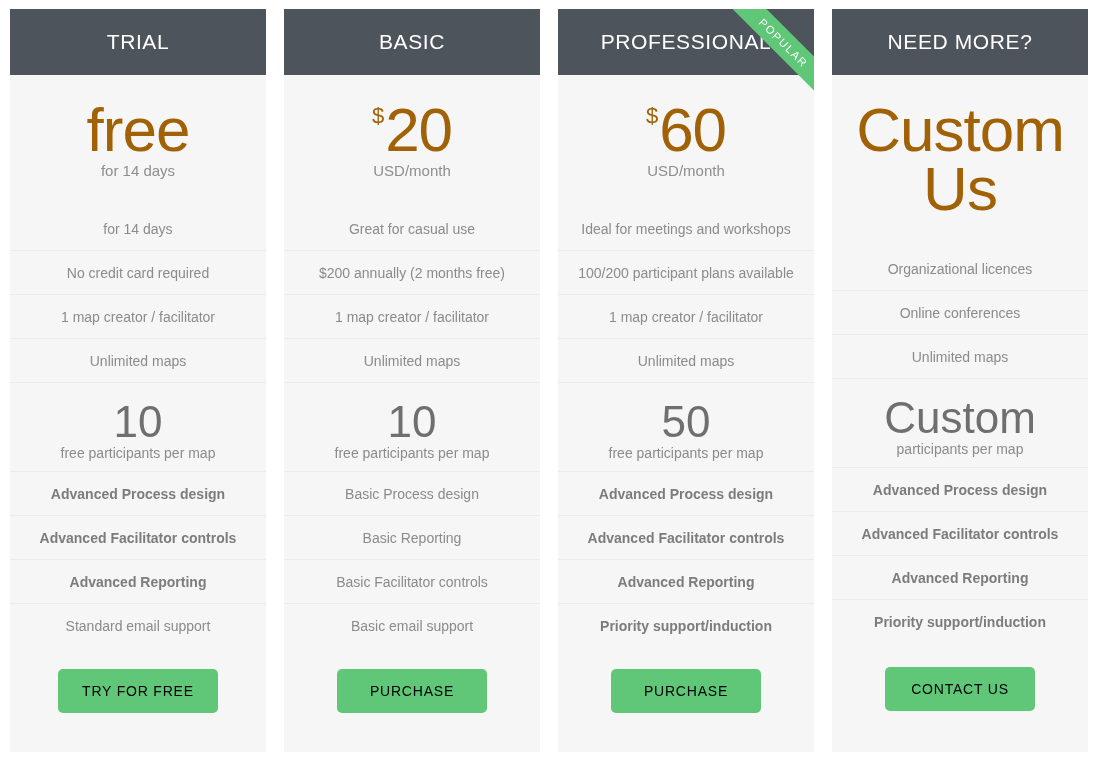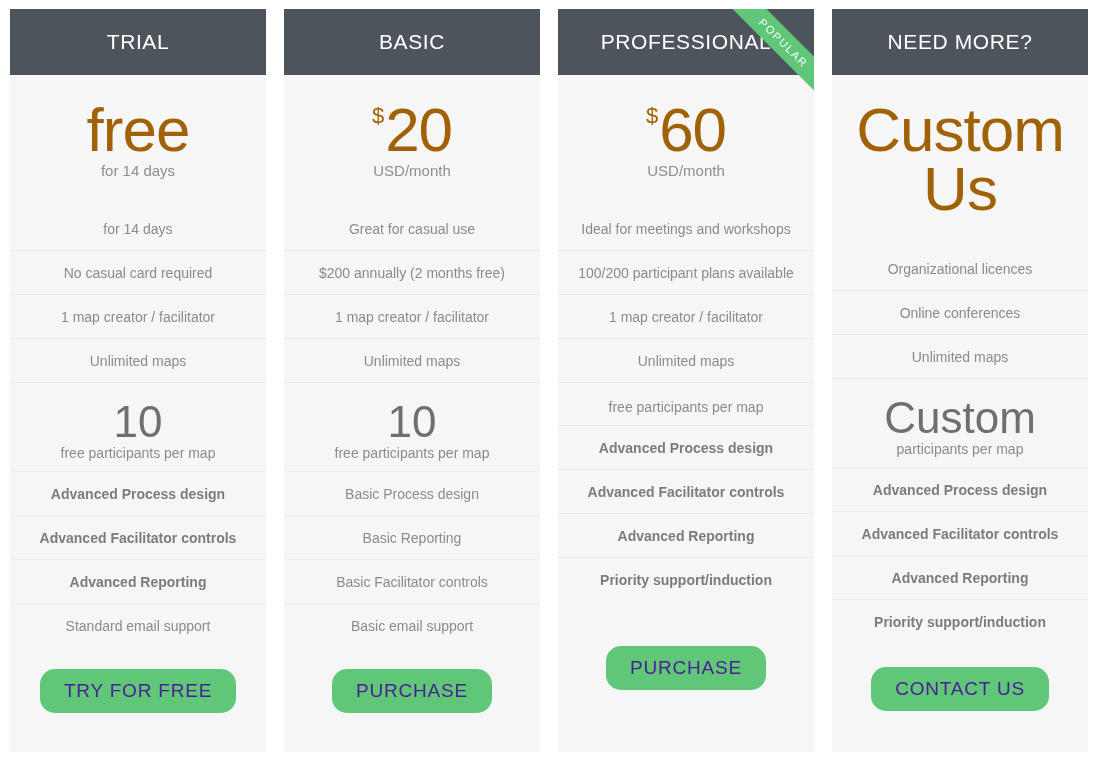--- a/index.html
+++ b/index.html
@@ -122,44 +122,44 @@
   }
   .cta-wrap {
     flex: 1;
     display: flex;
     align-items: center;
     justify-content: center;
     padding-bottom: 18px;
   }
   .cta {
     background: #5fc777;
-    color: #4c1d95;
+    color: #000000;
     border: none;
-    border-radius: 15px;
-    font-size: 19px;
+    border-radius: 5px;
+    font-size: 14px;
     letter-spacing: 0.8px;
     padding: 0 24px;
     height: 44px;
     min-width: 150px;
     cursor: pointer;
     font-family: "Liberation Sans", sans-serif;
   }
 </style>
 </head>
 <body>
 
 <div id="table">
     <div class="card">
       <div class="card-header">TRIAL</div>
       <div class="price-block">
         <div class="price-main"><span>free</span></div>
         <div class="price-sub">for 14 days</div>
       </div>
       <div class="tagline">for 14 days</div>
-      <div class="feat">No casual card required</div>
+      <div class="feat">No credit card required</div>
       <div class="feat">1 map creator / facilitator</div>
       <div class="feat">Unlimited maps</div>
       <div class="participants">
         <div class="participants-num">10</div>
         <div class="participants-cap">free participants per map</div>
       </div>
       <div class="feat bold">Advanced Process design</div>
       <div class="feat bold">Advanced Facilitator controls</div>
       <div class="feat bold">Advanced Reporting</div>
       <div class="feat last">Standard email support</div>
@@ -196,20 +196,21 @@
       </div>
       <div class="price-block">
         <div class="price-main"><span class="cur">$</span><span>60</span></div>
         <div class="price-sub">USD/month</div>
       </div>
       <div class="tagline">Ideal for meetings and workshops</div>
       <div class="feat">100/200 participant plans available</div>
       <div class="feat">1 map creator / facilitator</div>
       <div class="feat">Unlimited maps</div>
       <div class="participants">
+        <div class="participants-num">50</div>
         <div class="participants-cap">free participants per map</div>
       </div>
       <div class="feat bold">Advanced Process design</div>
       <div class="feat bold">Advanced Facilitator controls</div>
       <div class="feat bold">Advanced Reporting</div>
       <div class="feat bold last">Priority support/induction</div>
       <div class="cta-wrap">
         <button class="cta">PURCHASE</button>
       </div>
     </div>

